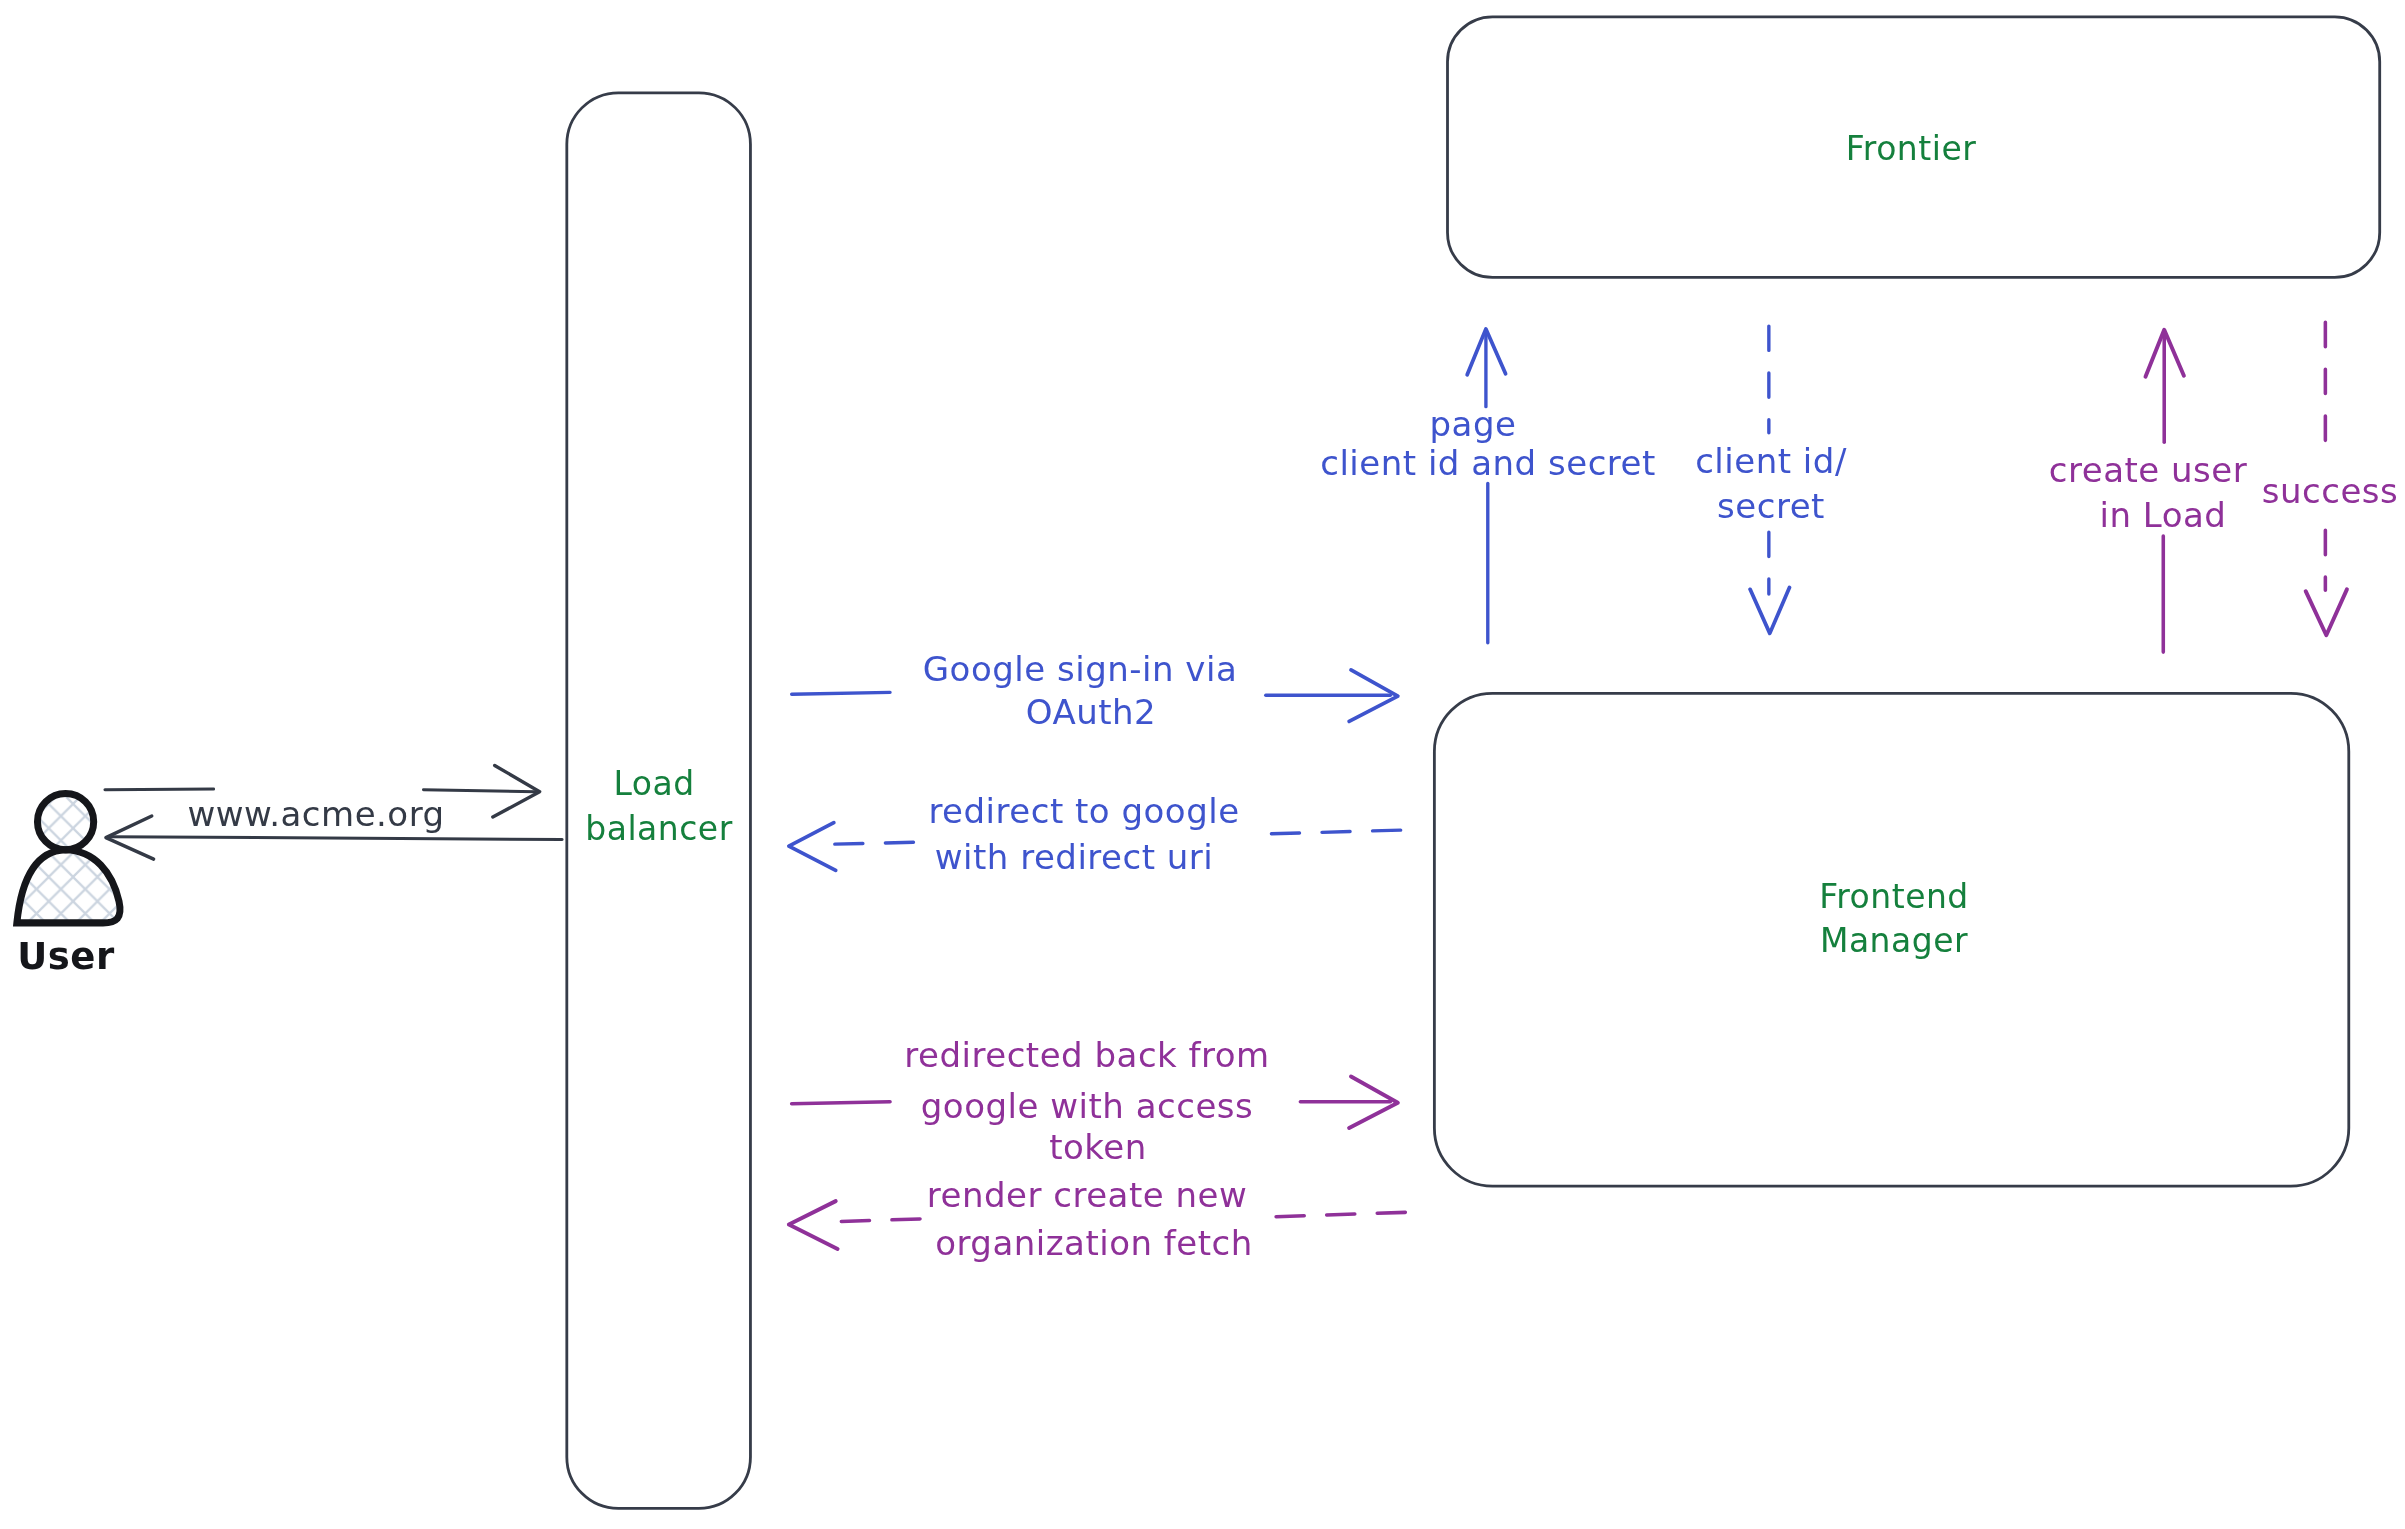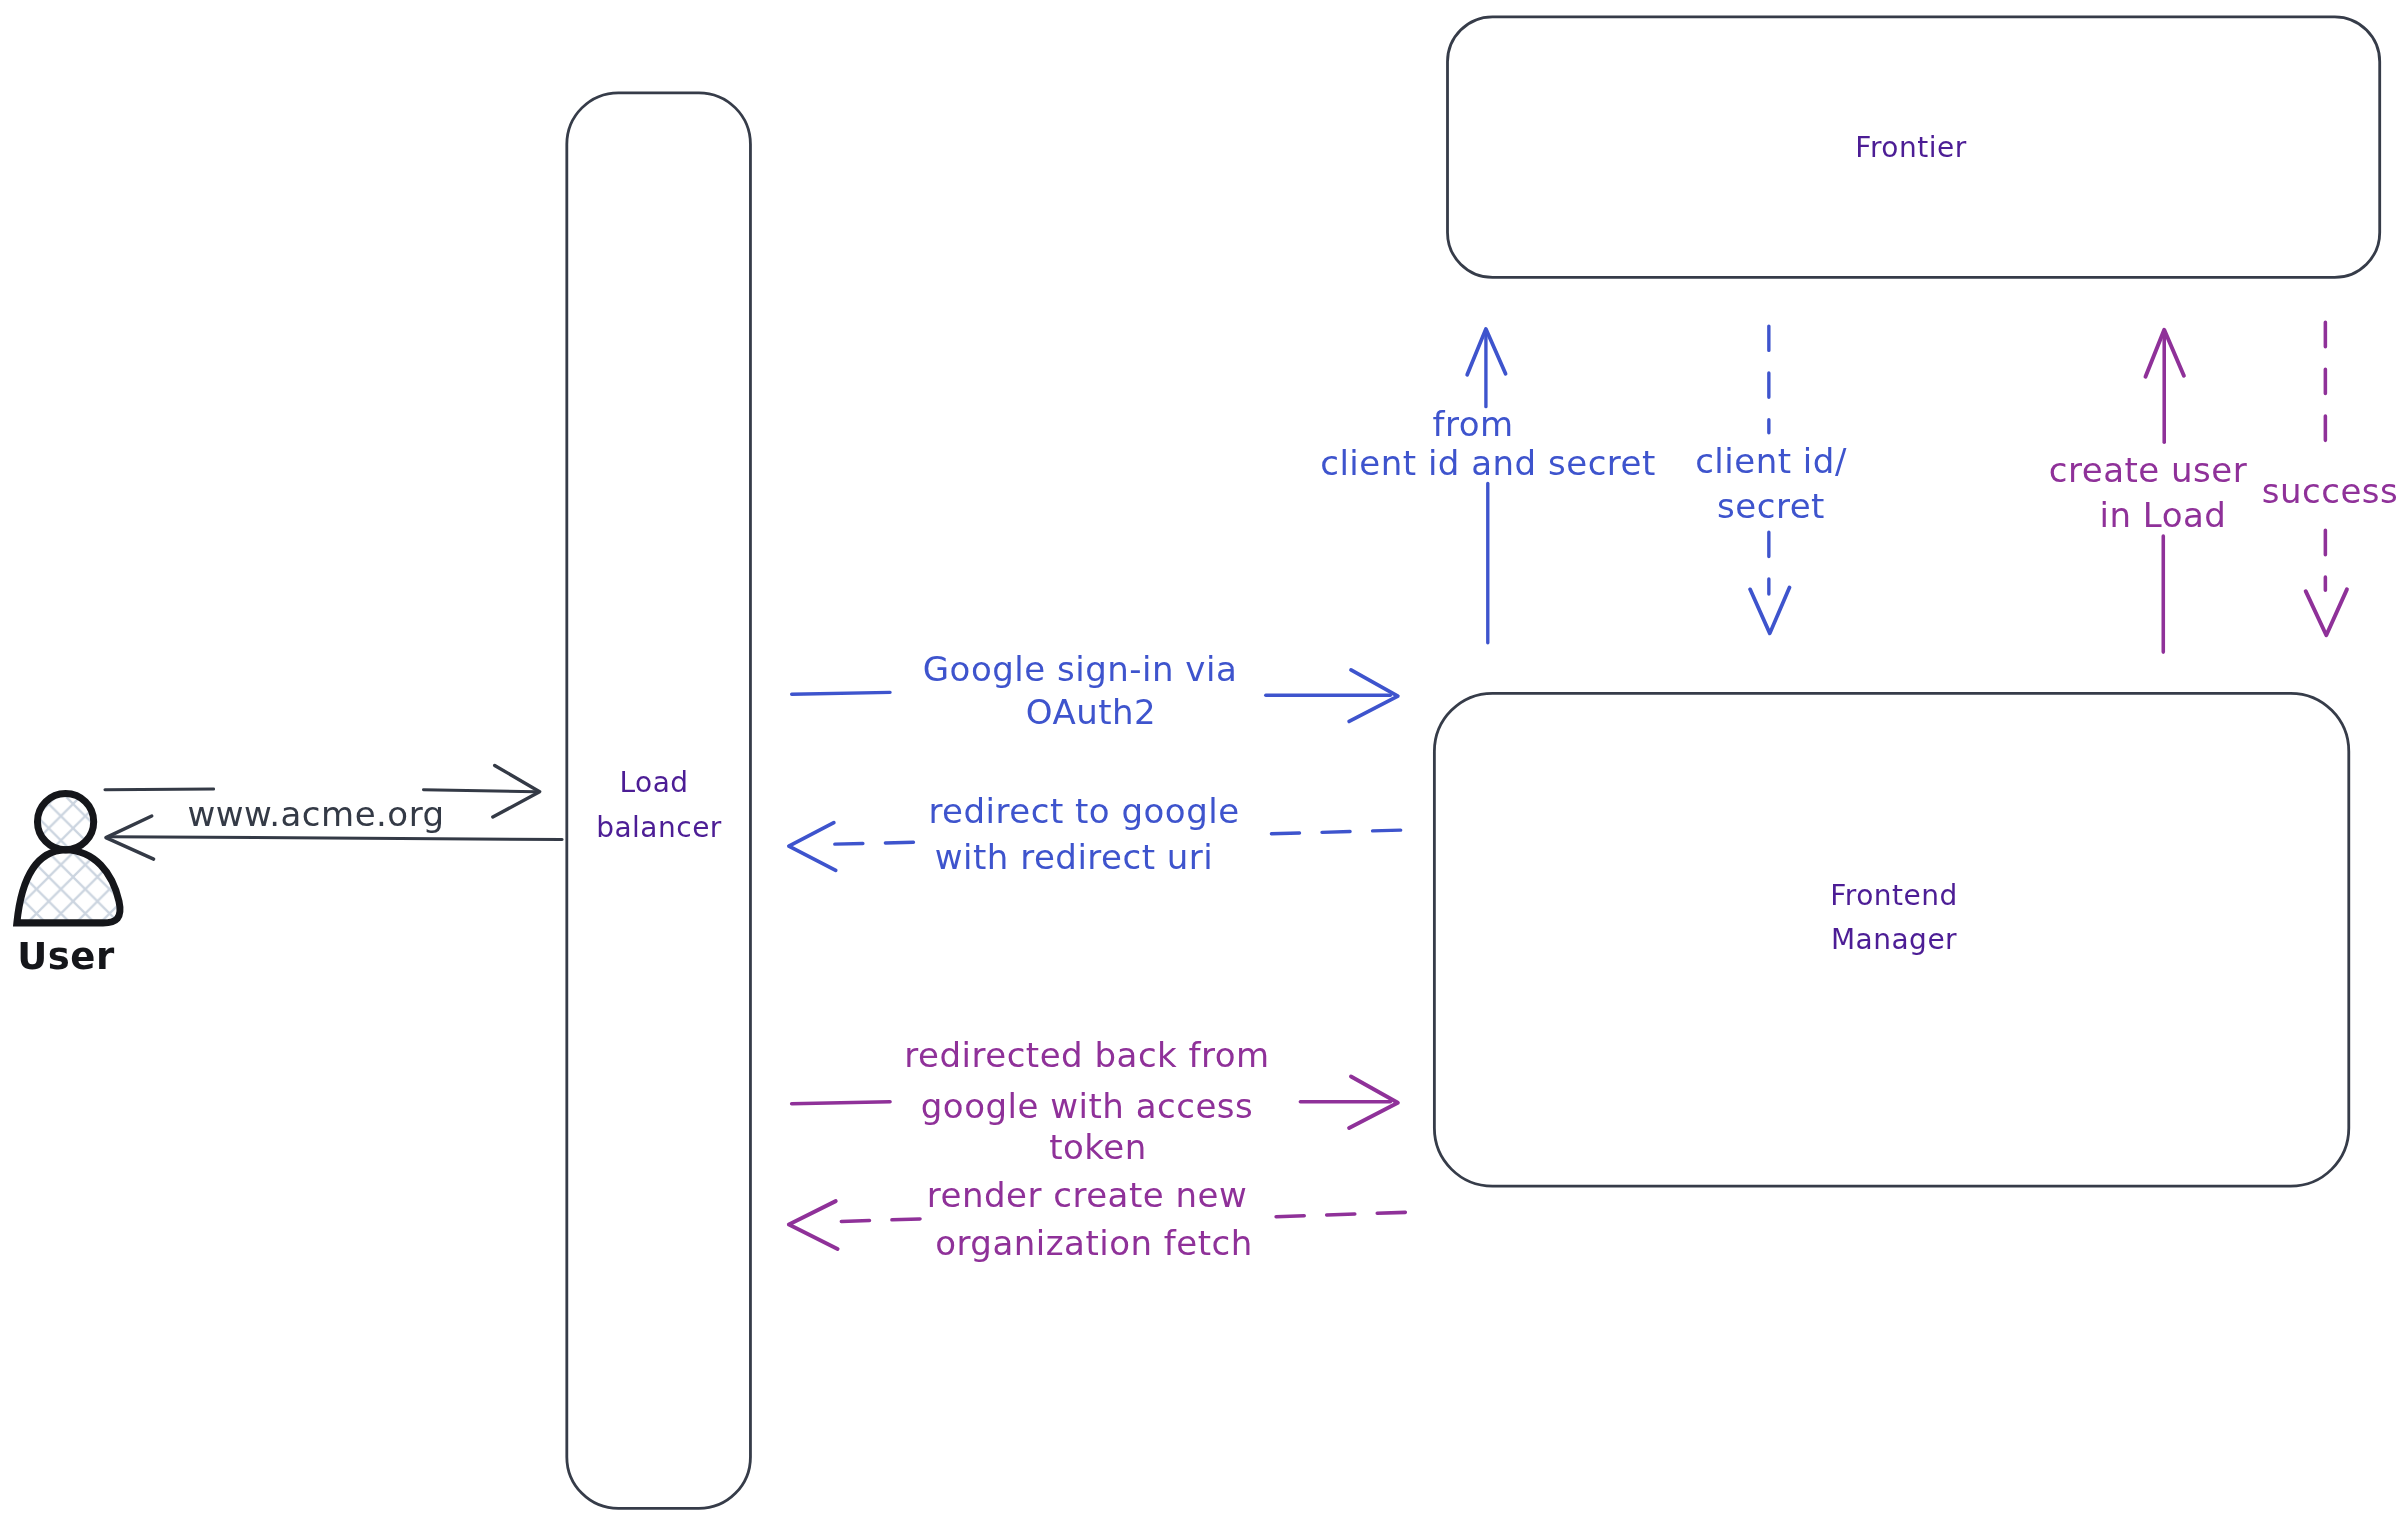--- a/index.html
+++ b/index.html
@@ -39,21 +39,21 @@
     transform:translate(-50%,-50%);
     white-space:nowrap;
     font-size:34px;
     line-height:1;
     text-align:center;
     letter-spacing:0.5px;
   }
   .c-ink{color:var(--ink);margin-top:26px;}
   .c-blue{color:var(--blue);}
   .c-purple{color:var(--purple);}
-  .node-lbl{font-size:28px;color:#4c1d95;}
+  .node-lbl{font-size:33px;color:#15803d;}
   .user-lbl{font-size:37px;color:#15161a;font-weight:bold;}
 </style>
 </head>
 <body>
 
 <div class="canvas">
 
   <svg width="2405" height="1530" viewBox="0 0 2567 1633">
     <defs>
       <pattern id="xhatch" width="26" height="26" patternUnits="userSpaceOnUse">
@@ -153,21 +153,21 @@
     <div class="lbl c-blue" style="left:1080px;top:669px">Google sign-in via</div>
     <div class="lbl c-blue" style="left:1091px;top:712px">OAuth2</div>
   </div>
 
   <div>
     <div class="lbl c-blue" style="left:1084px;top:811px">redirect to google</div>
     <div class="lbl c-blue" style="left:1074px;top:857px">with redirect uri</div>
   </div>
 
   <div>
-    <div class="lbl c-blue" style="left:1473px;top:424px">from</div>
+    <div class="lbl c-blue" style="left:1473px;top:424px">page</div>
     <div class="lbl c-blue" style="left:1488px;top:463px">client id and secret</div>
   </div>
 
   <div>
     <div class="lbl c-blue" style="left:1771px;top:461px">client id/</div>
     <div class="lbl c-blue" style="left:1771px;top:506px">secret</div>
   </div>
 
   <div>
     <div class="lbl c-purple" style="left:2148px;top:470px">create user</div>

